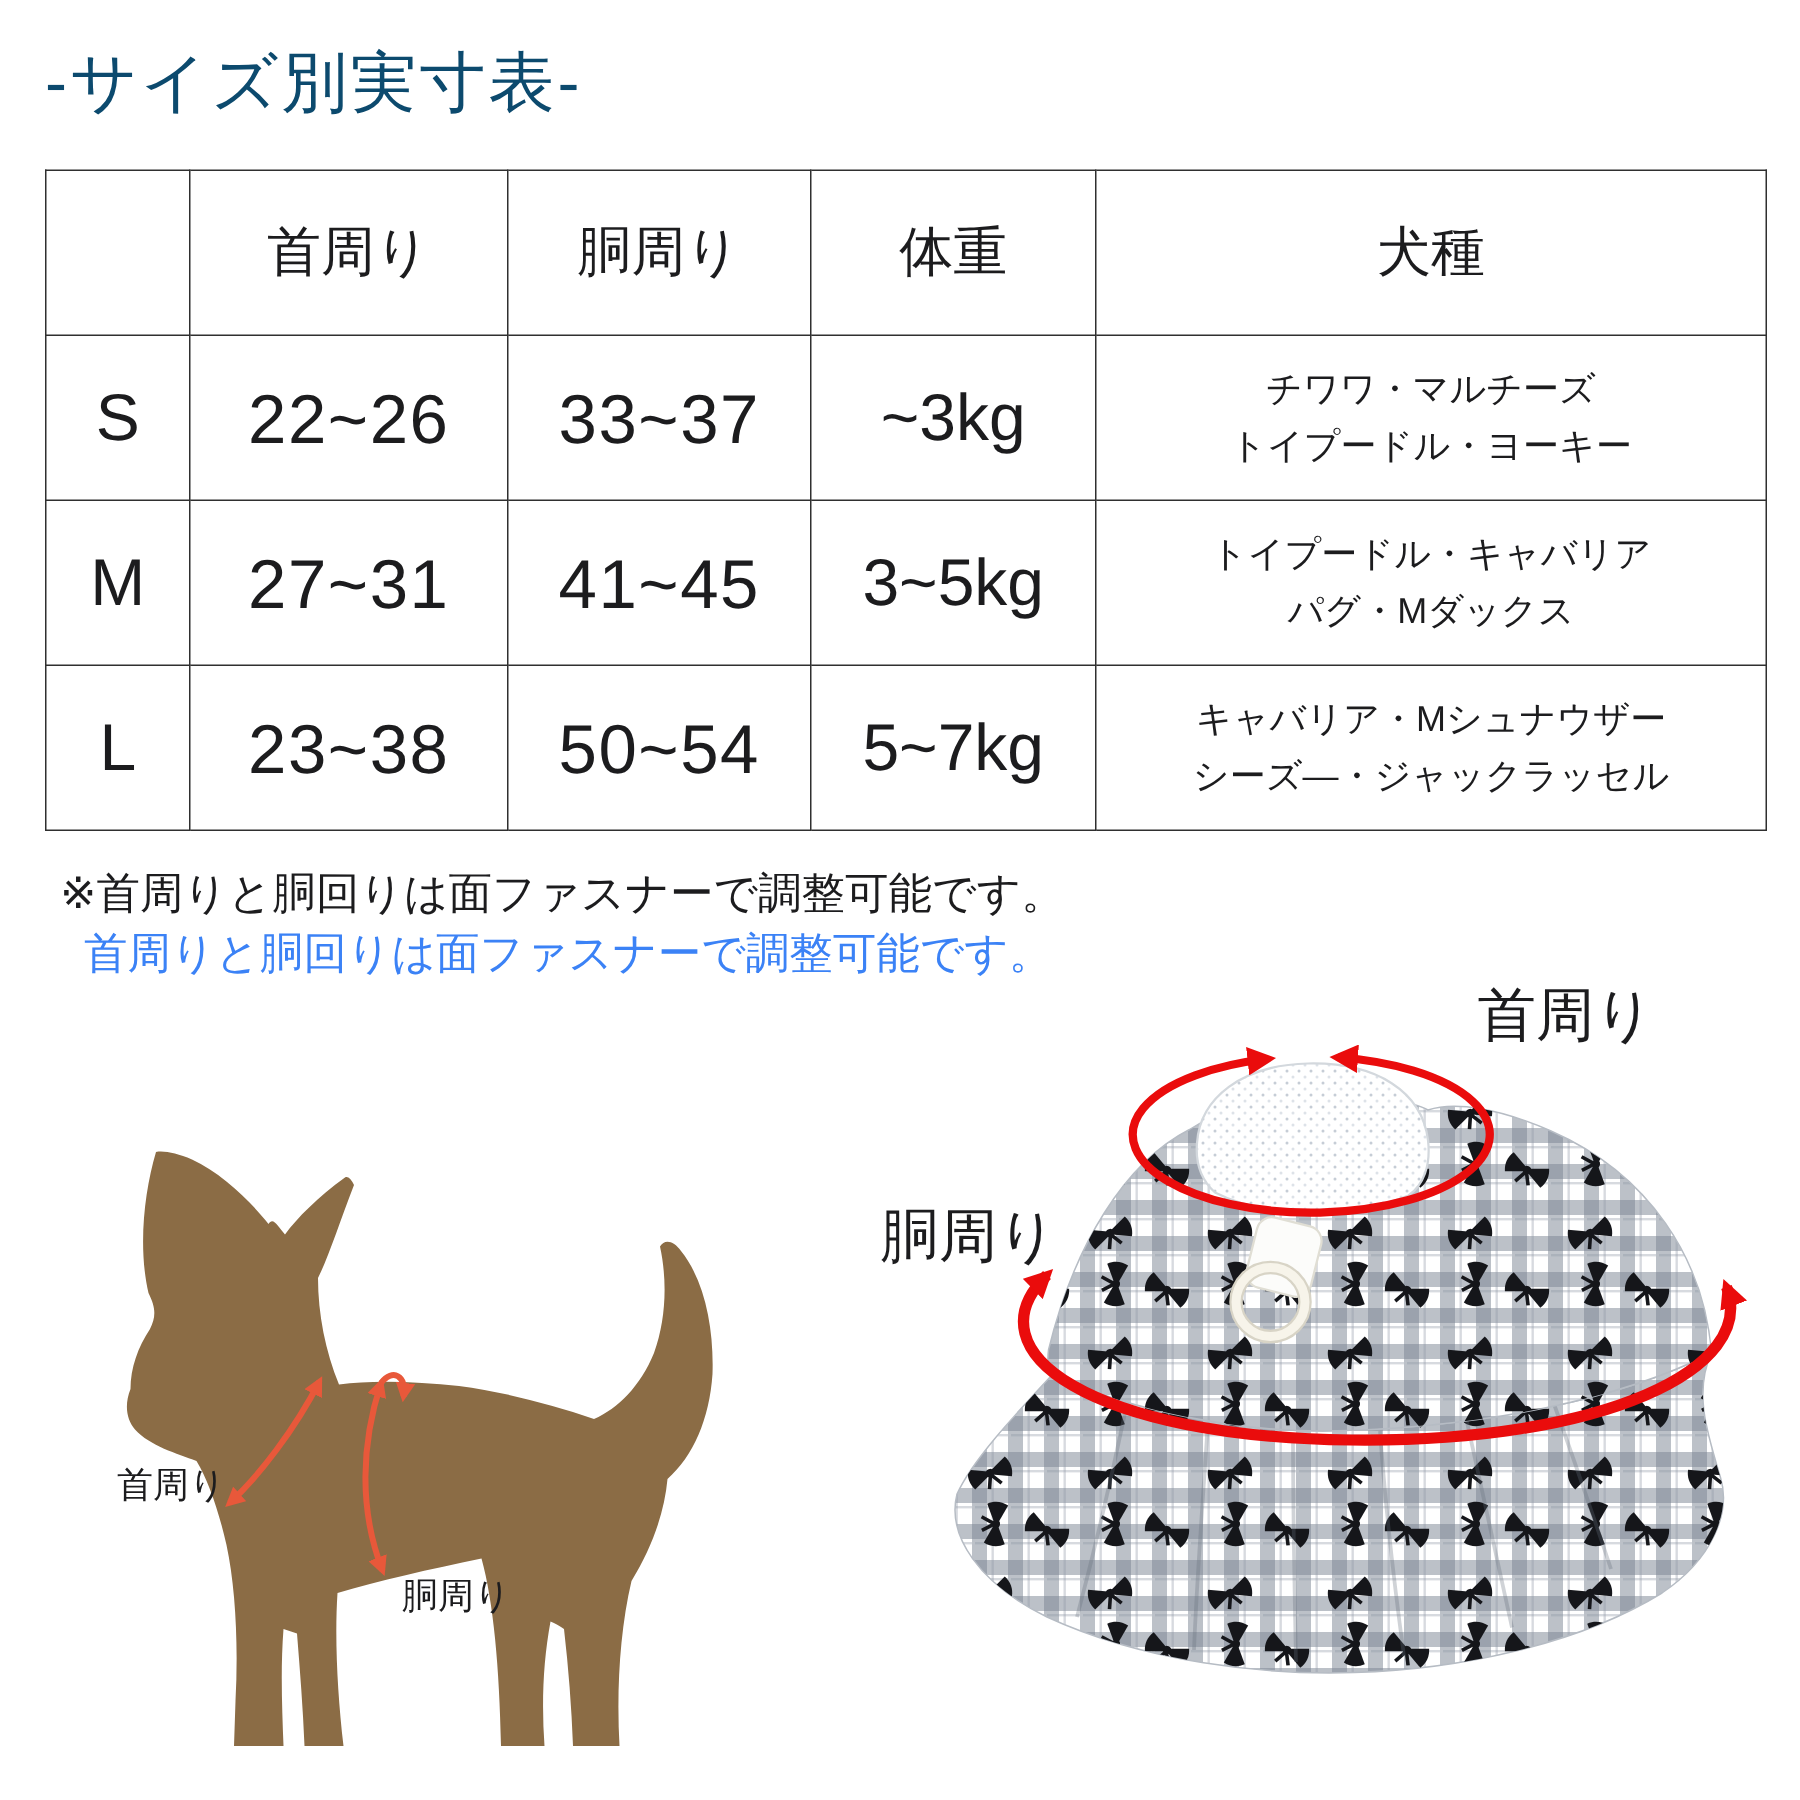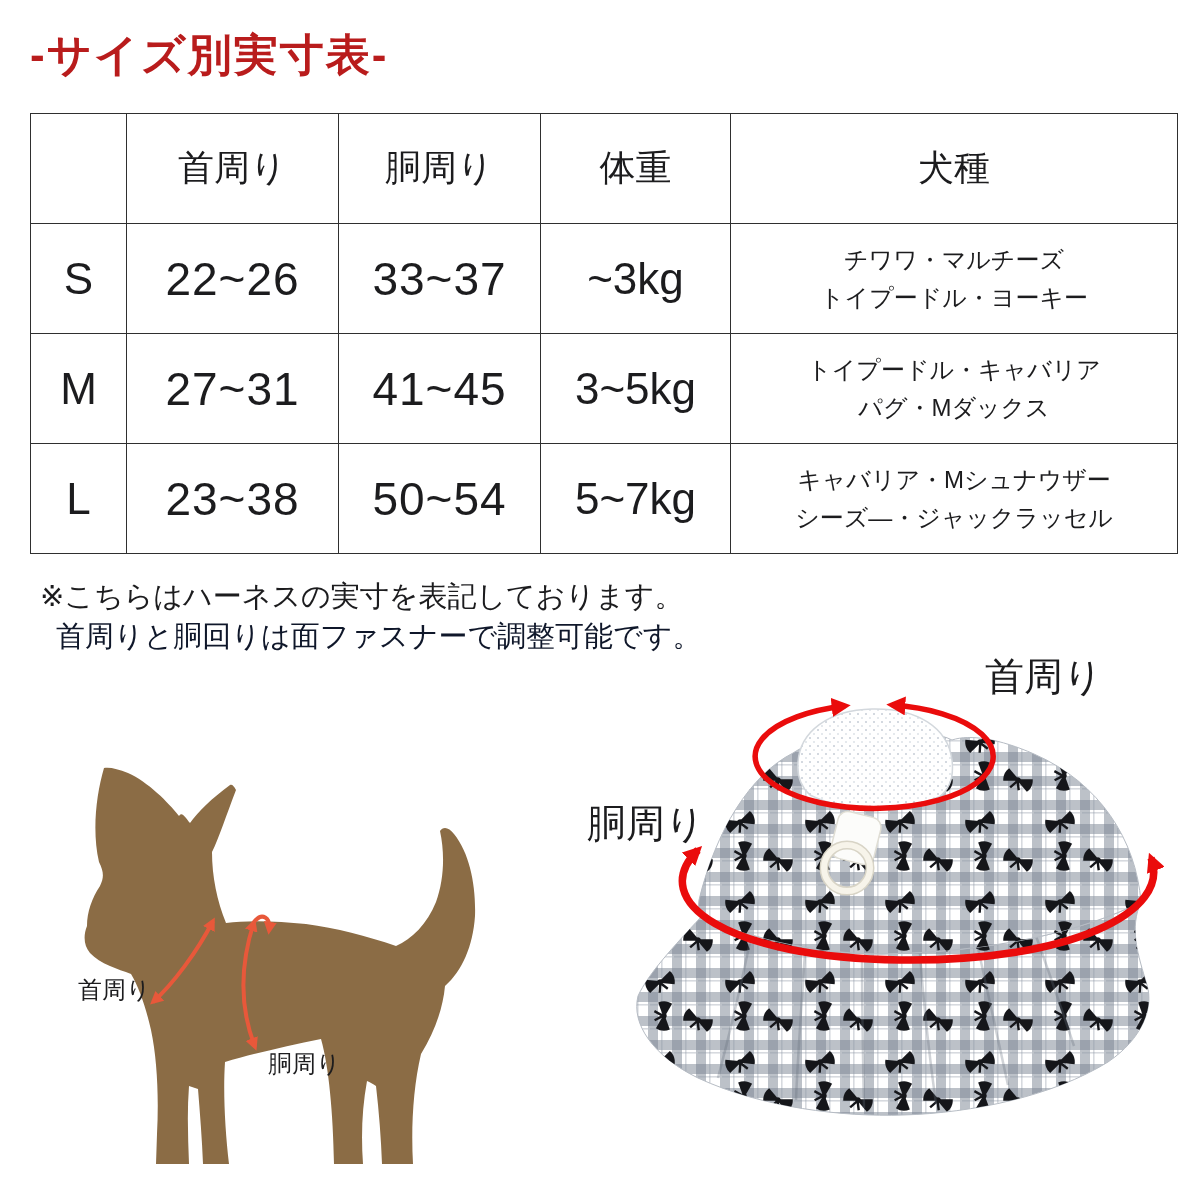--- a/index.html
+++ b/index.html
@@ -5,21 +5,21 @@
   html,body{margin:0;padding:0;}
   body{
     width:1200px;height:1200px;position:relative;overflow:hidden;
     background:#ffffff;
     font-family:"Liberation Sans","DejaVu Sans",sans-serif;
     color:#1c1c1e;
   }
   
   .page-title{
     position:absolute;left:30px;top:26px;
-    font-size:44px;font-weight:700;letter-spacing:2px;color:#b91c1c;
+    font-size:44px;font-weight:400;letter-spacing:2px;color:#0c4a6e;
   }
   
   table.size-table{
     position:absolute;left:30px;top:113px;width:1147px;
     border-collapse:collapse;table-layout:fixed;
   }
   .size-table th,.size-table td{
     border:1.5px solid #2f2f2f;text-align:center;vertical-align:middle;
     padding:0;font-weight:normal;background:#fff;
   }
@@ -31,21 +31,21 @@
   .col-breed{width:447px;}
   .hdr{font-size:36px;font-weight:500;color:#1c1c1e;}
   .cell-size{font-size:44px;}
   .cell-num{font-size:46px;letter-spacing:1px;}
   .cell-kg{font-size:44px;margin-left:43px;}
   .cell-breed{font-size:24px;line-height:38px;}
   .cell-breed span{display:block;}
   
   .notes{position:absolute;left:40px;top:576px;font-size:29px;line-height:40px;}
   .notes .indent{margin-left:16px;}
-  .notes .red{color:#0f172a;}
+  .notes .red{color:#3b82f6;}
   
   .dog-svg{position:absolute;left:40px;top:740px;width:480px;height:460px;}
   .dress-svg{position:absolute;left:600px;top:680px;width:600px;height:460px;}
   .diagram-label{position:absolute;color:#1c1c1e;}
   .lbl-dog-neck{left:78px;top:974px;font-size:24px;}
   .lbl-dog-girth{left:268px;top:1048px;font-size:24px;}
   .lbl-dress-neck{left:985px;top:650px;font-size:39px;}
   .lbl-dress-girth{left:587px;top:797px;font-size:39px;}
 </style>
 </head>
@@ -96,21 +96,21 @@
     <td class="cell-kg">5~7kg</td>
     <td class="cell-breed">
       <span>キャバリア・Mシュナウザー</span>
       <span>シーズ―・ジャックラッセル</span>
     </td>
   </tr>
 </tbody>
   </table>
 
 <div class="notes">
-  <div>※こちらはハーネスの実寸を表記しております。</div>
+  <div>※首周りと胴回りは面ファスナーで調整可能です。</div>
   <div class="indent red">首周りと胴回りは面ファスナーで調整可能です。</div>
 </div>
 
 <svg class="dog-svg" viewBox="0 0 480 460">
   <defs>
     <marker id="ar-o" viewBox="0 0 10 10" refX="7" refY="5" markerWidth="13" markerHeight="13" markerUnits="userSpaceOnUse" orient="auto-start-reverse">
       <path d="M0,0 L10,5 L0,10 Z" fill="#e8583a"></path>
     </marker>
   </defs>
   <path fill="#8b6c45" d="

